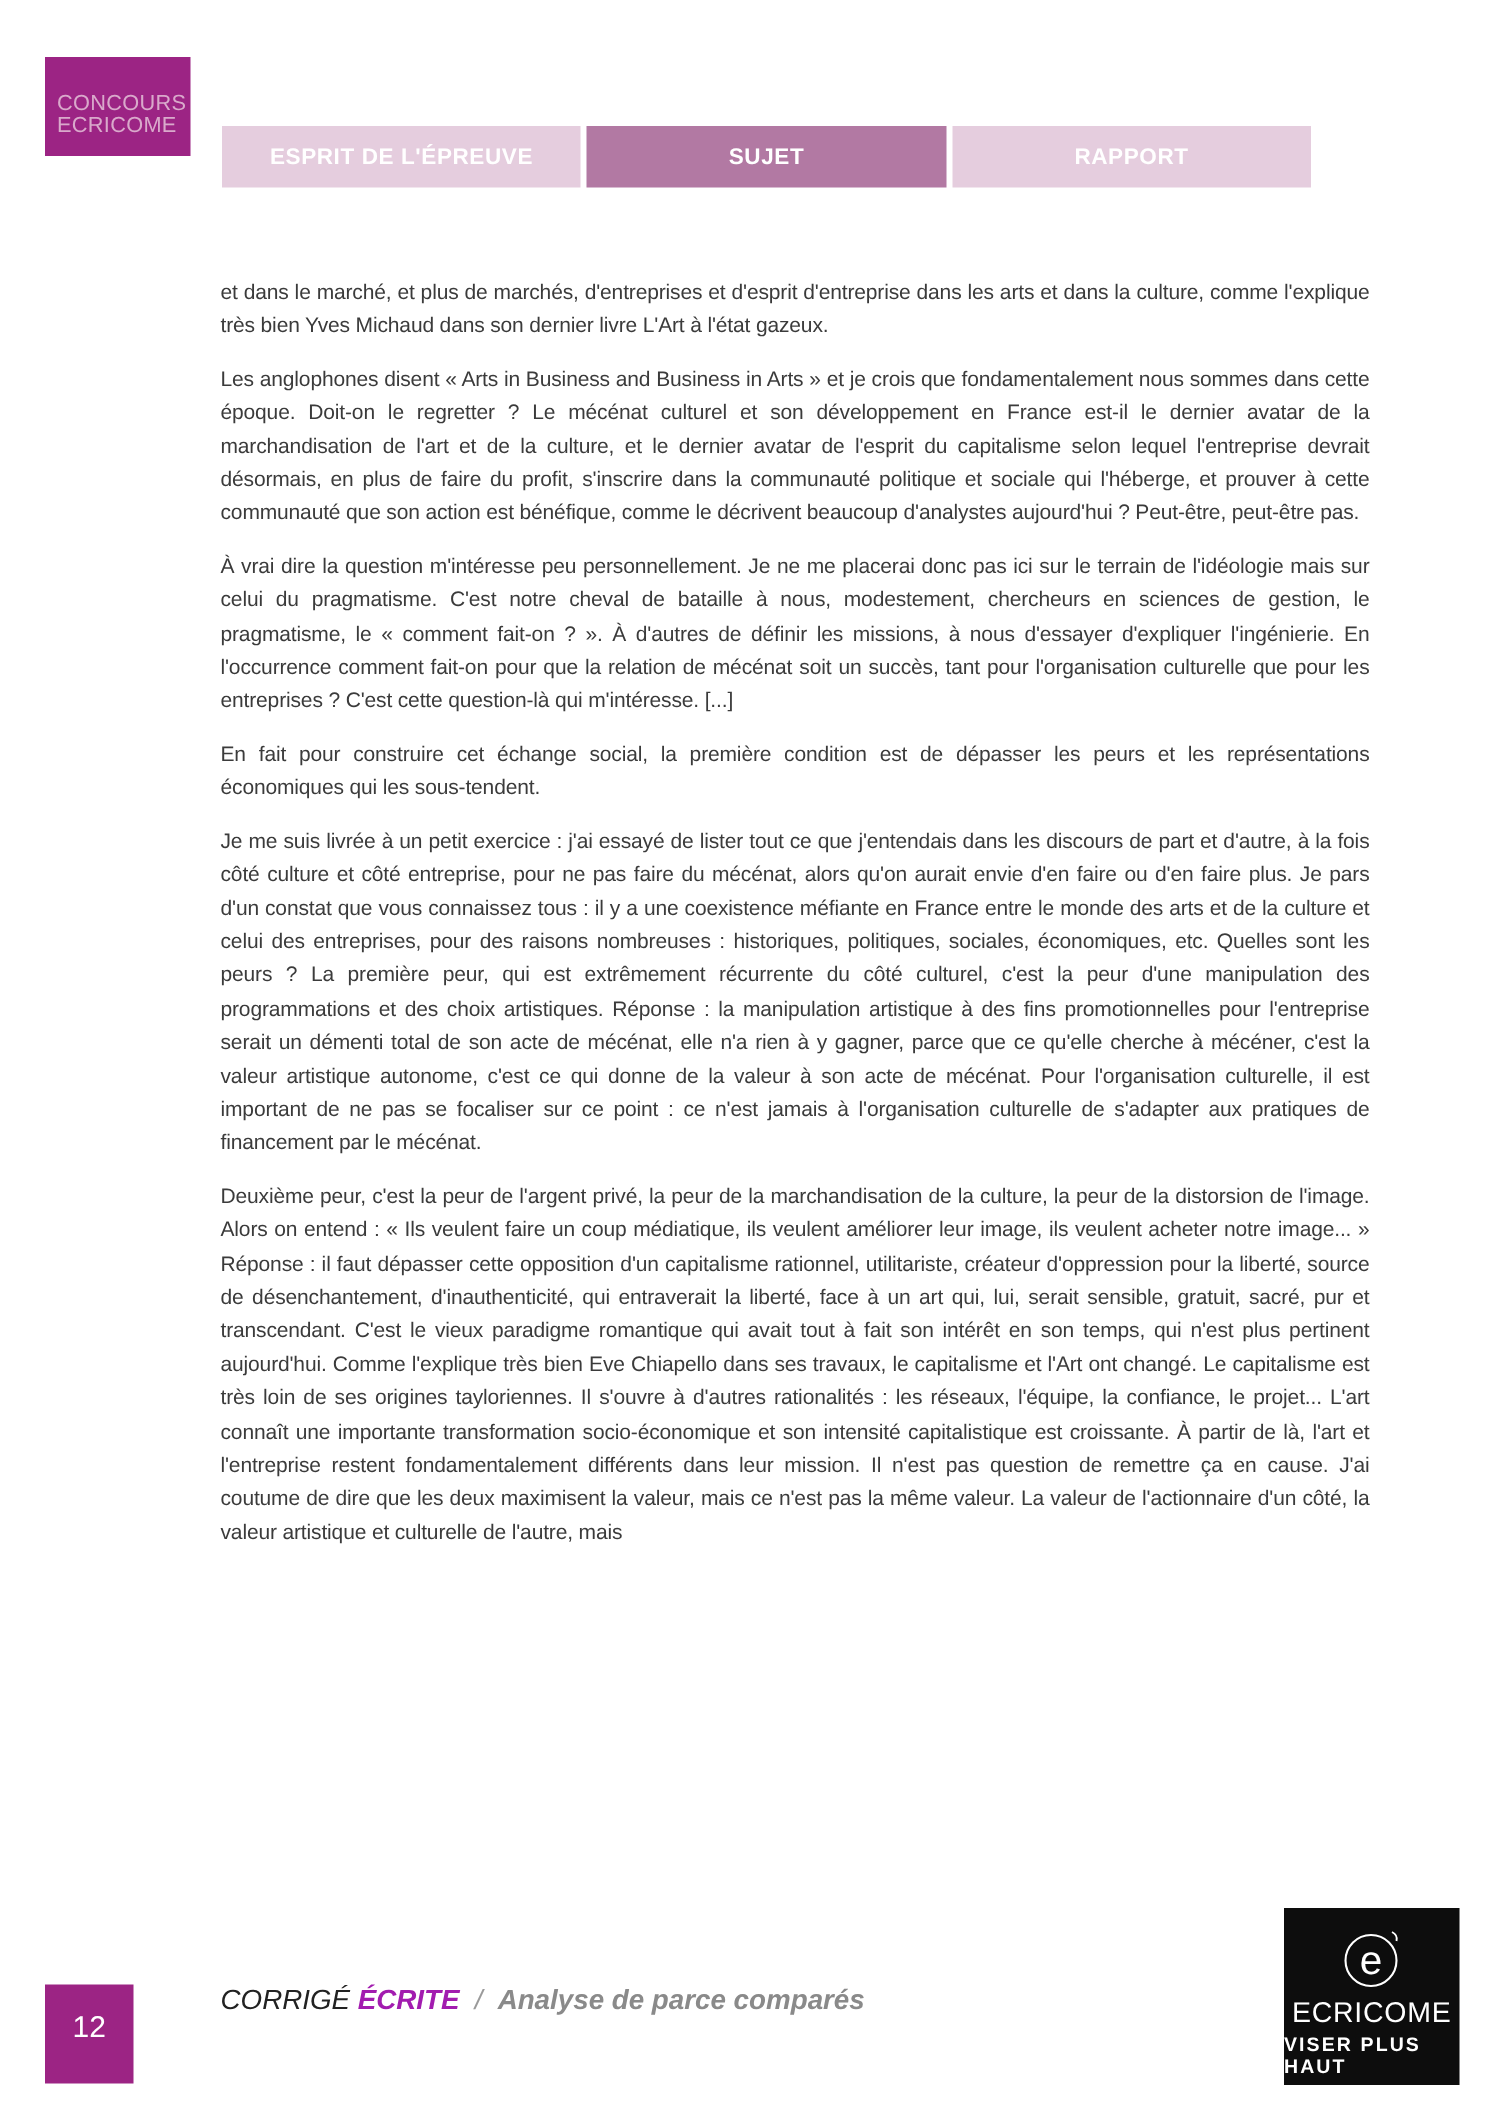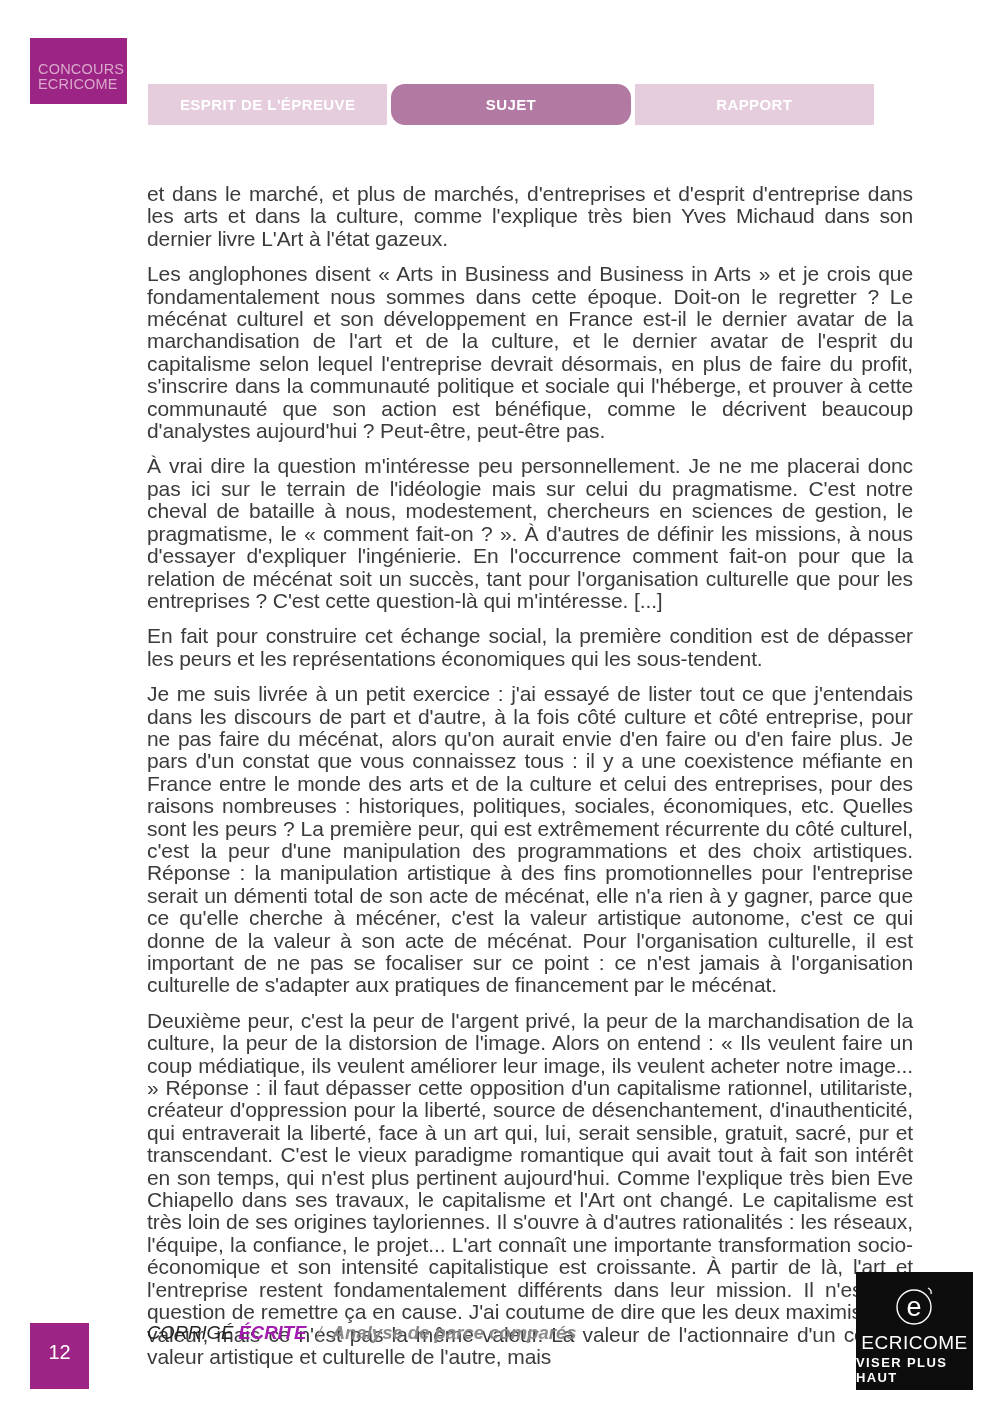--- a/index.html
+++ b/index.html
@@ -23,26 +23,26 @@
   
   .tabs {
     position:absolute; left:148px; top:84px; width:726px; height:41px;
     display:flex; gap:4px;
   }
   .tab {
     flex:1; display:flex; align-items:center; justify-content:center;
     background:#E5CDDE; color:#ffffff; font-size:15px; font-weight:700;
     letter-spacing:0.4px; cursor:pointer; white-space:nowrap;
   }
-  .tab.active { background:#B279A3;border-radius:14px; }
+  .tab.active { background:#B279A3; }
 
   
   .content {
     position:absolute; left:147px; top:183px; width:766px;
-    color:#3B3B3B; font-size:21px; line-height:22.4px;
+    color:#3B3B3B; font-size:14px; line-height:22.4px;
     text-align:justify; letter-spacing:-0.1px;
   }
   .content p { margin:0 0 13px 0; }
 
   
   .page-num {
     position:absolute; left:30px; top:1323px; width:59px; height:66px;
     background:#9C2484; color:#ffffff; font-size:20px;
     display:flex; align-items:center; justify-content:center;
     box-sizing:border-box; padding-bottom:8px;

